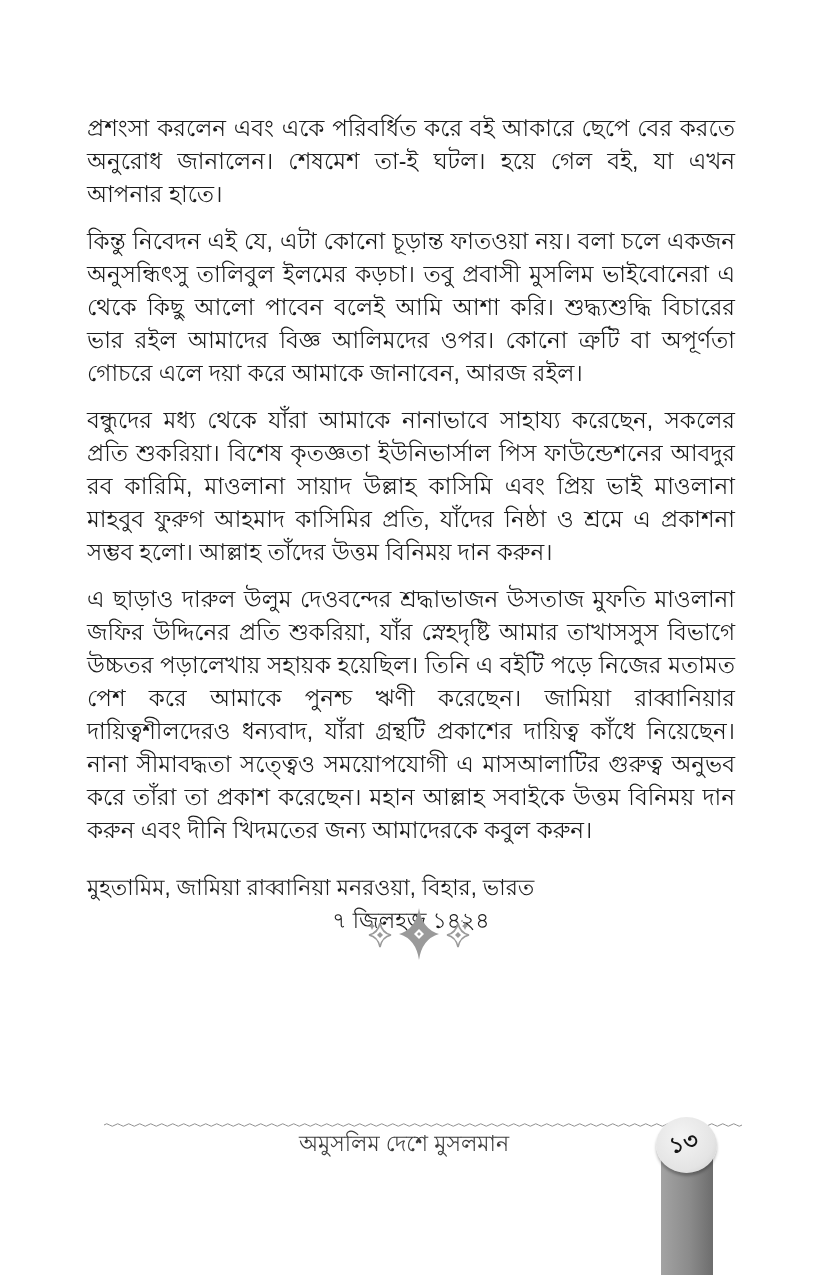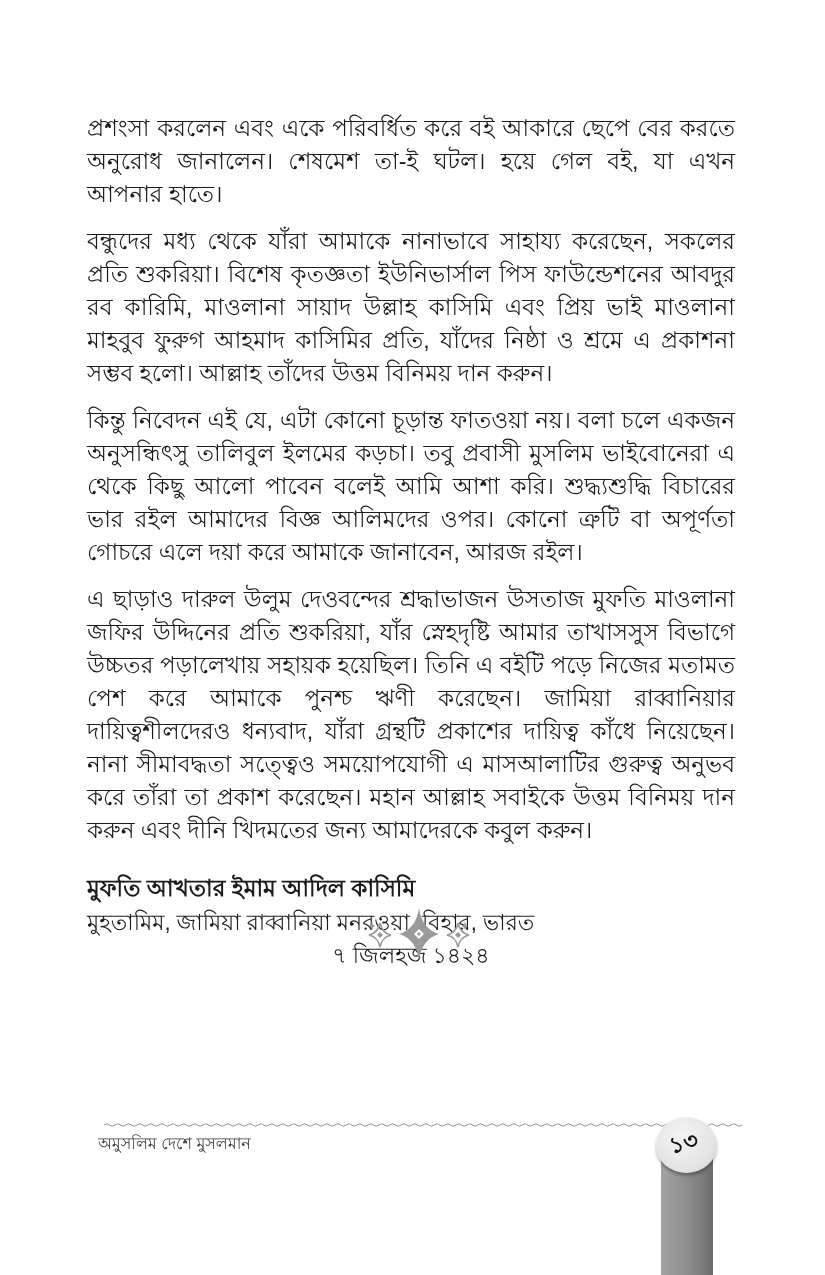--- a/index.html
+++ b/index.html
@@ -37,24 +37,24 @@
     text-align: center;
   }
 
   .footer-line {
     position: absolute;
     left: 104px; top: 1114px;
     width: 638px; height: 6px;
   }
   .footer-title {
     position: absolute;
-    left: 98px; top: 1128px;
+    left: 80px; top: 1128px;
     width: 648px;
-    text-align: left;
-    font-size: 16px;
+    text-align: center;
+    font-size: 22px;
     line-height: 32px;
     color: #3c3c3c;
   }
 
   .page-tab { position: absolute; left: 655px; top: 1117px; width: 64px; height: 158px; }
   .tab-body {
     position: absolute;
     left: 6px; top: 31px;
     width: 52px; height: 127px;
     background: linear-gradient(to right, #a3a3a3, #8b8b8b 55%, #6d6d6d);
@@ -75,26 +75,25 @@
     transform: rotate(-14deg) translate(-2px, -2px);
   }
 </style>
 </head>
 <body>
 
 <div class="page">
 
   <div class="content">
     <p class="para">প্রশংসা করলেন এবং একে পরিবর্ধিত করে বই আকারে ছেপে বের করতে অনুরোধ জানালেন। শেষমেশ তা-ই ঘটল। হয়ে গেল বই, যা এখন আপনার হাতে।</p>
+    <p class="para">কিন্তু নিবেদন এই যে, এটা কোনো চূড়ান্ত ফাতওয়া নয়। বলা চলে একজন অনুসন্ধিৎসু তালিবুল ইলমের কড়চা। তবু প্রবাসী মুসলিম ভাইবোনেরা এ থেকে কিছু আলো পাবেন বলেই আমি আশা করি। শুদ্ধ্যশুদ্ধি বিচারের ভার রইল আমাদের বিজ্ঞ আলিমদের ওপর। কোনো ত্রুটি বা অপূর্ণতা গোচরে এলে দয়া করে আমাকে জানাবেন, আরজ রইল।</p>
     <p class="para">বন্ধুদের মধ্য থেকে যাঁরা আমাকে নানাভাবে সাহায্য করেছেন, সকলের প্রতি শুকরিয়া। বিশেষ কৃতজ্ঞতা ইউনিভার্সাল পিস ফাউন্ডেশনের আবদুর রব কারিমি, মাওলানা সায়াদ উল্লাহ কাসিমি এবং প্রিয় ভাই মাওলানা মাহবুব ফুরুগ আহমাদ কাসিমির প্রতি, যাঁদের নিষ্ঠা ও শ্রমে এ প্রকাশনা সম্ভব হলো। আল্লাহ তাঁদের উত্তম বিনিময় দান করুন।</p>
-    <p class="para">কিন্তু নিবেদন এই যে, এটা কোনো চূড়ান্ত ফাতওয়া নয়। বলা চলে একজন অনুসন্ধিৎসু তালিবুল ইলমের কড়চা। তবু প্রবাসী মুসলিম ভাইবোনেরা এ থেকে কিছু আলো পাবেন বলেই আমি আশা করি। শুদ্ধ্যশুদ্ধি বিচারের ভার রইল আমাদের বিজ্ঞ আলিমদের ওপর। কোনো ত্রুটি বা অপূর্ণতা গোচরে এলে দয়া করে আমাকে জানাবেন, আরজ রইল।</p>
     <p class="para">এ ছাড়াও দারুল উলুম দেওবন্দের শ্রদ্ধাভাজন উসতাজ মুফতি মাওলানা জফির উদ্দিনের প্রতি শুকরিয়া, যাঁর স্নেহদৃষ্টি আমার তাখাসসুস বিভাগে উচ্চতর পড়ালেখায় সহায়ক হয়েছিল। তিনি এ বইটি পড়ে নিজের মতামত পেশ করে আমাকে পুনশ্চ ঋণী করেছেন। জামিয়া রাব্বানিয়ার দায়িত্বশীলদেরও ধন্যবাদ, যাঁরা গ্রন্থটি প্রকাশের দায়িত্ব কাঁধে নিয়েছেন। নানা সীমাবদ্ধতা সত্ত্বেও সময়োপযোগী এ মাসআলাটির গুরুত্ব অনুভব করে তাঁরা তা প্রকাশ করেছেন। মহান আল্লাহ সবাইকে উত্তম বিনিময় দান করুন এবং দীনি খিদমতের জন্য আমাদেরকে কবুল করুন।</p>
 
     <div class="signature">
-      <div class="sig-name">মুফতি আখতার ইমাম আদিল কাসিমি</div>
       <div class="sig-role">মুহতামিম, জামিয়া রাব্বানিয়া মনরওয়া, বিহার, ভারত</div>
       <div class="sig-date">৭ জিলহজ ১৪২৪</div>
     </div>
   </div>
 
   <div class="ornament-wrap">
     <svg width="110" height="60" viewBox="0 0 110 60">
 
       <path d="M55 3 Q58 24 75 29 Q58 34 55 55 Q52 34 35 29 Q52 24 55 3 Z" fill="#9a9a9a"></path>
       <path d="M55 24 L60 29 L55 34 L50 29 Z" fill="#ffffff"></path>

